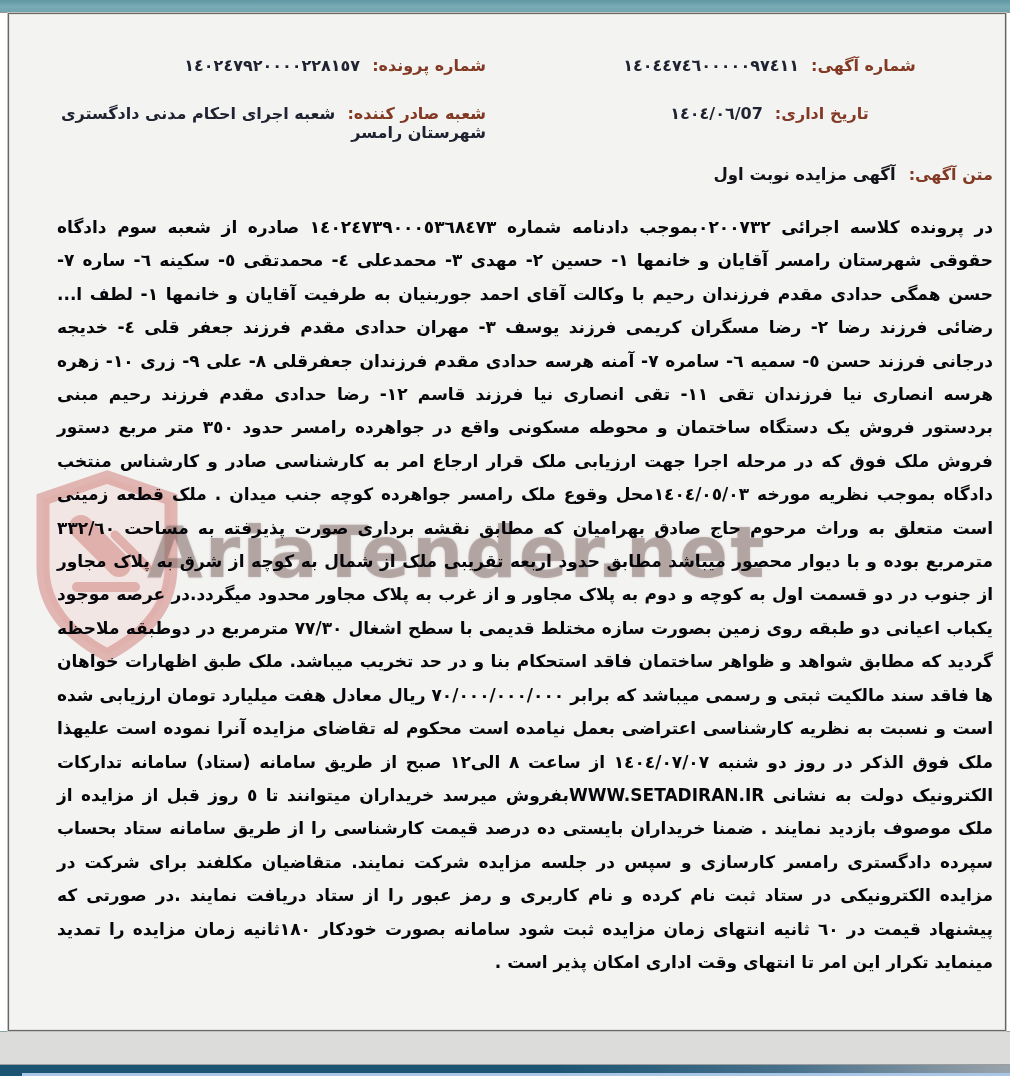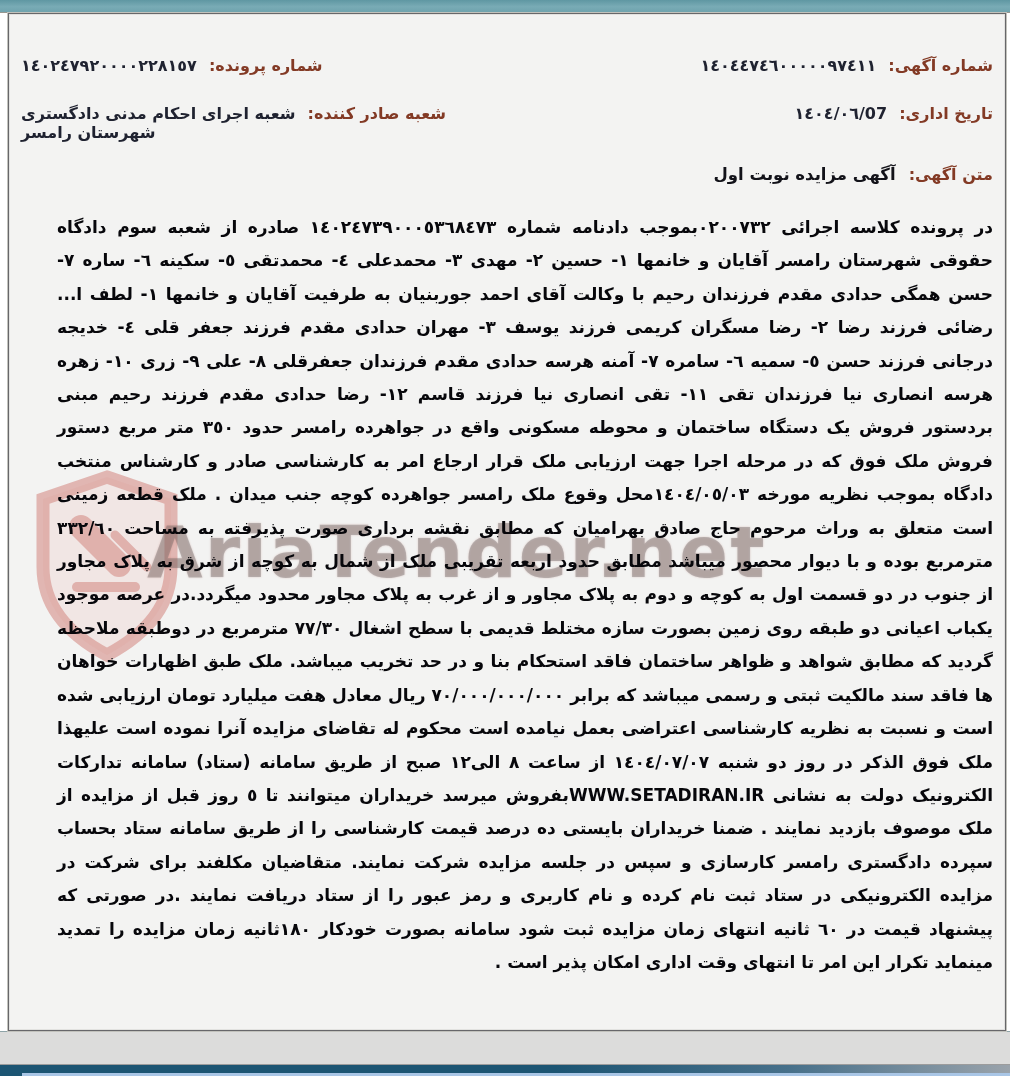--- a/index.html
+++ b/index.html
@@ -24,22 +24,22 @@
     background:#f3f3f2;
     border:1px solid #67676a;
     box-shadow:inset 0 0 0 1px #e2e2e0, 0 0 0 1px #c2c2bc;
     overflow:hidden;
   }
   .content { position:relative; z-index:1; direction:rtl; padding:0 12px; }
 
   .hdr-row { display:flex; direction:rtl; align-items:baseline; }
   .row1 { margin-top:42px; }
   .row2 { margin-top:29px; }
-  .cell-a { width:46%; text-align:right; }
-  .cell-b { width:54%; text-align:left; padding-left:0; padding-right:60px; }
+  .cell-a { width:46%; text-align:center; }
+  .cell-b { width:54%; text-align:right; padding-left:0; padding-right:60px; }
   .field-label {
     color:#833a25; font-weight:bold; font-size:16px;
   }
   .field-value {
     color:#1f2230; font-weight:bold; font-size:16px; margin-right:7px;
   }
   .subject-row { margin-top:32px; text-align:right; }
   .matn-row { margin-top:23px; text-align:right; }
   .subject-value, .matn-value {
     color:#121219; font-weight:bold; font-size:16.5px; margin-right:8px;

